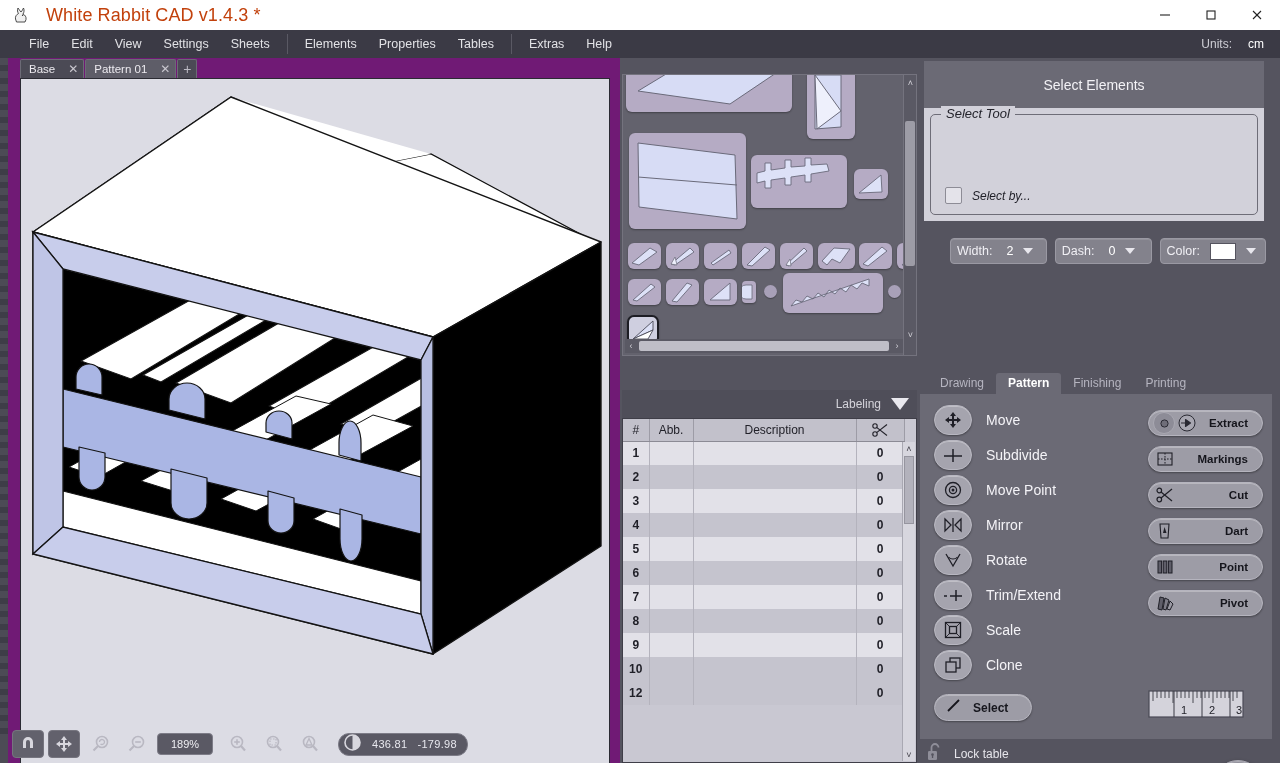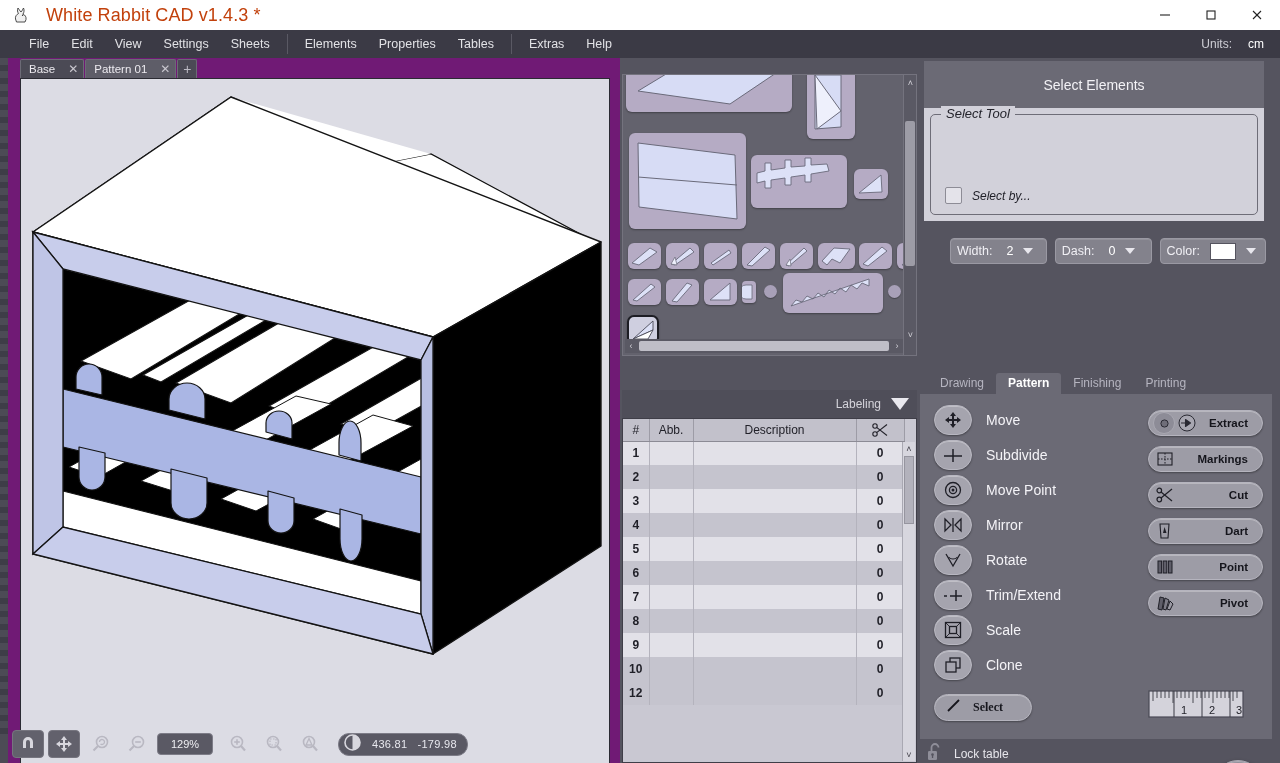--- a/index.html
+++ b/index.html
@@ -157,21 +157,21 @@
     width: 38px; height: 30px; border-radius: 15px; background: #a5a4ae;
     border: 1px solid #b8b7c1; display: flex; align-items: center; justify-content: center;
     box-shadow: 0 1px 2px rgba(0,0,0,.35), inset 0 1px 0 rgba(255,255,255,.3);
   }
   .tool-label { font-size: 14px; color: #f4f3f7; margin-left: 14px; }
   .select-btn {
     position: absolute; left: 14px; top: 300px; width: 98px; height: 27px; border-radius: 14px;
     background: #9d9ca6; border: 1px solid #b5b4be; display: flex; align-items: center; padding-left: 10px;
     box-shadow: 0 1px 2px rgba(0,0,0,.35), inset 0 1px 0 rgba(255,255,255,.28);
   }
-  .select-btn-label { font-size: 12px; color: #17171e; font-weight: bold; margin-left: 10px; font-family: Liberation Serif, serif; }
+  .select-btn-label { font-size: 12px; color: #17171e; font-weight: bold; margin-left: 10px; }
 
   .toolcol-right { position: absolute; left: 228px; top: 16px; width: 115px; }
   .rbtn {
     height: 26px; border-radius: 13px; background: #9d9ca6; border: 1px solid #b5b4be;
     display: flex; align-items: center; margin-bottom: 10px; padding: 0 4px;
     box-shadow: 0 1px 2px rgba(0,0,0,.35), inset 0 1px 0 rgba(255,255,255,.28);
   }
   .rbtn-label { font-size: 11.5px; color: #15151c; font-weight: bold; margin-left: auto; margin-right: 10px; }
   .rbtn-ico { width: 24px; display: flex; align-items: center; justify-content: center; }
   .circ-sub { width: 22px; height: 22px; border-radius: 11px; background: #8d8c97; border: 1px solid #a9a8b2; display:flex;align-items:center;justify-content:center;}
@@ -387,21 +387,21 @@
             <path d="M9.5 8 a2.5 2.5 0 1 1 1 2" fill="none" stroke="#b9b8c2" stroke-width="1.3"></path>
           </svg>
       </div>
       <div class="bb-btn">
         <svg width="20" height="20" viewBox="0 0 20 20">
             <circle cx="12" cy="8" r="5.5" fill="none" stroke="#b9b8c2" stroke-width="1.6"></circle>
             <line x1="8" y1="12" x2="3.5" y2="16.5" stroke="#b9b8c2" stroke-width="2.2"></line>
             <line x1="9.2" y1="8" x2="14.8" y2="8" stroke="#b9b8c2" stroke-width="1.6"></line>
           </svg>
       </div>
-      <div class="zoom-field">129%</div>
+      <div class="zoom-field">189%</div>
       <div class="bb-btn">
         <svg width="20" height="20" viewBox="0 0 20 20">
             <circle cx="9" cy="8" r="5.5" fill="none" stroke="#b9b8c2" stroke-width="1.6"></circle>
             <line x1="13" y1="12" x2="17" y2="16.5" stroke="#b9b8c2" stroke-width="2.2"></line>
             <line x1="6.2" y1="8" x2="11.8" y2="8" stroke="#b9b8c2" stroke-width="1.6"></line>
             <line x1="9" y1="5.2" x2="9" y2="10.8" stroke="#b9b8c2" stroke-width="1.6"></line>
           </svg>
       </div>
       <div class="bb-btn">
         <svg width="20" height="20" viewBox="0 0 20 20">

